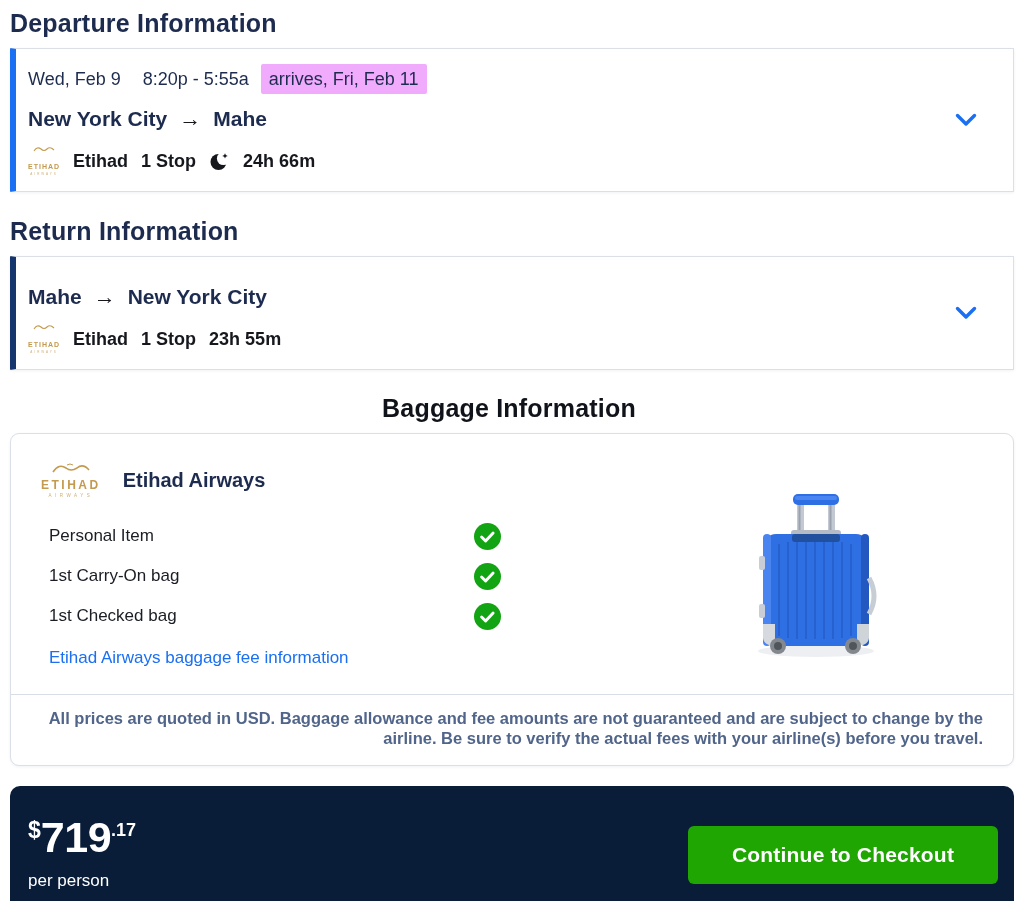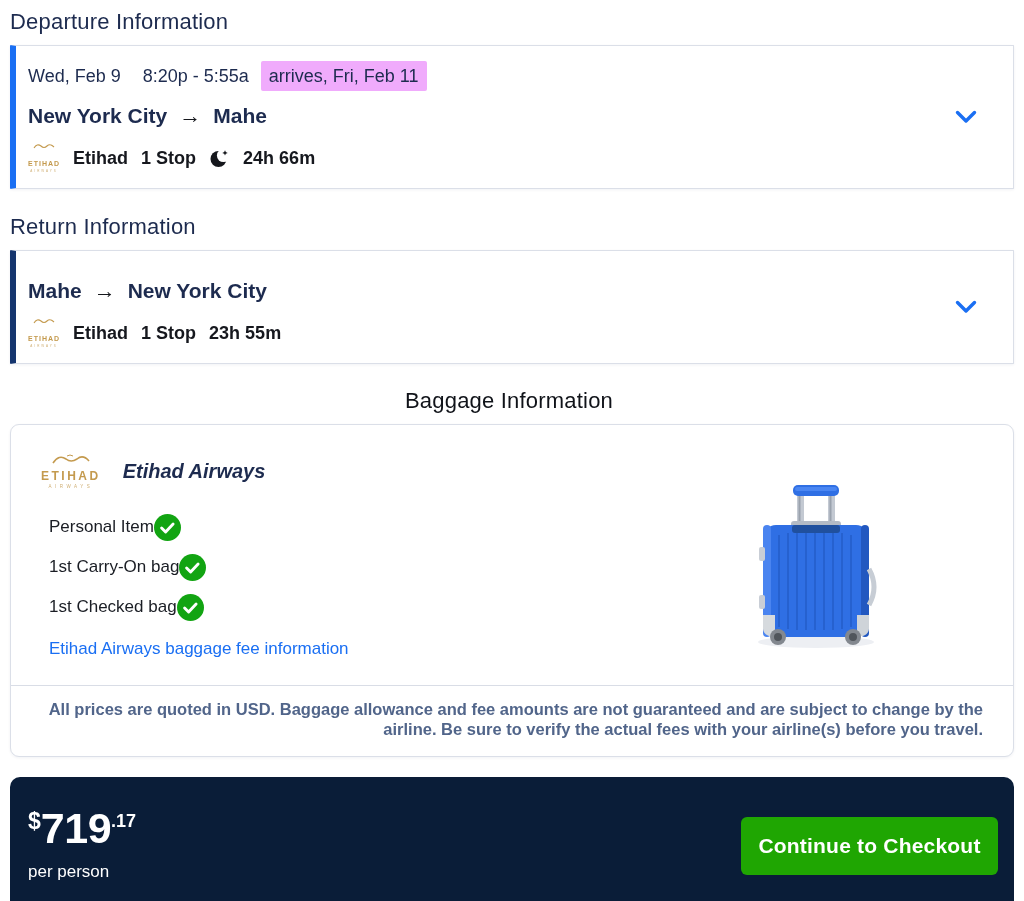--- a/index.html
+++ b/index.html
@@ -1,20 +1,20 @@
 <!DOCTYPE html>
 <html><head>
 <meta charset="utf-8">
 <style>
   * { box-sizing: border-box; margin: 0; padding: 0; }
   html, body { width: 1024px; height: 901px; overflow: hidden; background: #ffffff;
     font-family: "Liberation Sans", sans-serif; }
 
   .section-heading {
-    font-size: 22px; font-weight: 400; color: #1d2b4f;
+    font-size: 25px; font-weight: 700; color: #1d2b4f;
     margin: 0 16px 10px 10px; letter-spacing: .2px;
   }
   .section-heading.first { padding-top: 9px; }
   .section-heading.dark { color: #101319; text-align: center; }
 
   
   .flight-card {
     position: relative; margin: 0 10px;
     background: #fff; border: 1px solid #dbdfe8; border-radius: 1px;
     box-shadow: 0 1px 3px rgba(20,40,80,.06);
@@ -52,23 +52,23 @@
   .etihad-logo.large .word { font-size: 12px; letter-spacing: 2.5px; }
   .etihad-logo.large .sub  { font-size: 4.5px; letter-spacing: 3.5px; margin-top: 2px; }
 
   
   .baggage-card {
     margin: 0 10px; background: #fff; border: 1px solid #dbdfe8; border-radius: 9px;
     box-shadow: 0 1px 3px rgba(20,40,80,.06); position: relative;
   }
   .baggage-main { padding: 28px 28px 18px 30px; position: relative; }
   .baggage-header { display: flex; align-items: center; gap: 22px; margin-bottom: 24px; }
-  .baggage-airline-name { font-size: 20px; font-weight: 600; color: #1d2b4f; font-style: italic; }
-
-  .baggage-row { display: flex; align-items: center; 
+  .baggage-airline-name { font-size: 20px; font-weight: 600; color: #1d2b4f; }
+
+  .baggage-row { display: flex; align-items: center; justify-content: space-between;
     width: 452px; margin: 0 0 13px 8px; }
   .baggage-row-label { font-size: 17px; font-weight: 500; color: #1a1d24; }
   .check-badge { width: 27px; height: 27px; flex: none; }
 
   .baggage-fee-link { display: inline-block; margin: 5px 0 8px 8px; font-size: 17px;
     font-weight: 500; color: #1a6ff3; cursor: pointer; }
 
   .suitcase-wrap { position: absolute; right: 128px; top: 52px; }
 
   .baggage-disclaimer { border-top: 1px solid #d9dde6; padding: 13px 30px 17px 18px;
@@ -76,21 +76,21 @@
 
   
   .price-bar { position: relative; margin: 20px 10px 0; height: 136px;
     background: #0a1d38; border-radius: 10px; color: #fff; padding: 27px 18px 14px 18px; }
   .price-line { line-height: 34px; white-space: nowrap; }
   .price-currency { font-size: 23px; font-weight: 700; vertical-align: 14px; }
   .price-dollars { font-size: 43px; font-weight: 800; letter-spacing: -.5px; }
   .price-cents { font-size: 18px; font-weight: 700; vertical-align: 16px; }
   .price-per-person { font-size: 17px; font-weight: 500; margin-top: 7px; }
 
-  .checkout-button { position: absolute; right: 16px; top: 40px; width: 257px; height: 58px;
+  .checkout-button { position: absolute; right: 16px; top: 40px; width: 310px; height: 58px;
     background: #1fa602; border: none; border-radius: 6px; color: #fff;
     font-family: "Liberation Sans", sans-serif; font-size: 21px; font-weight: 700;
     letter-spacing: .2px; cursor: pointer; }
 </style>
 </head>
 <body>
 
 <div class="section-heading first">Departure Information</div>
 
 <div class="flight-card departure">

